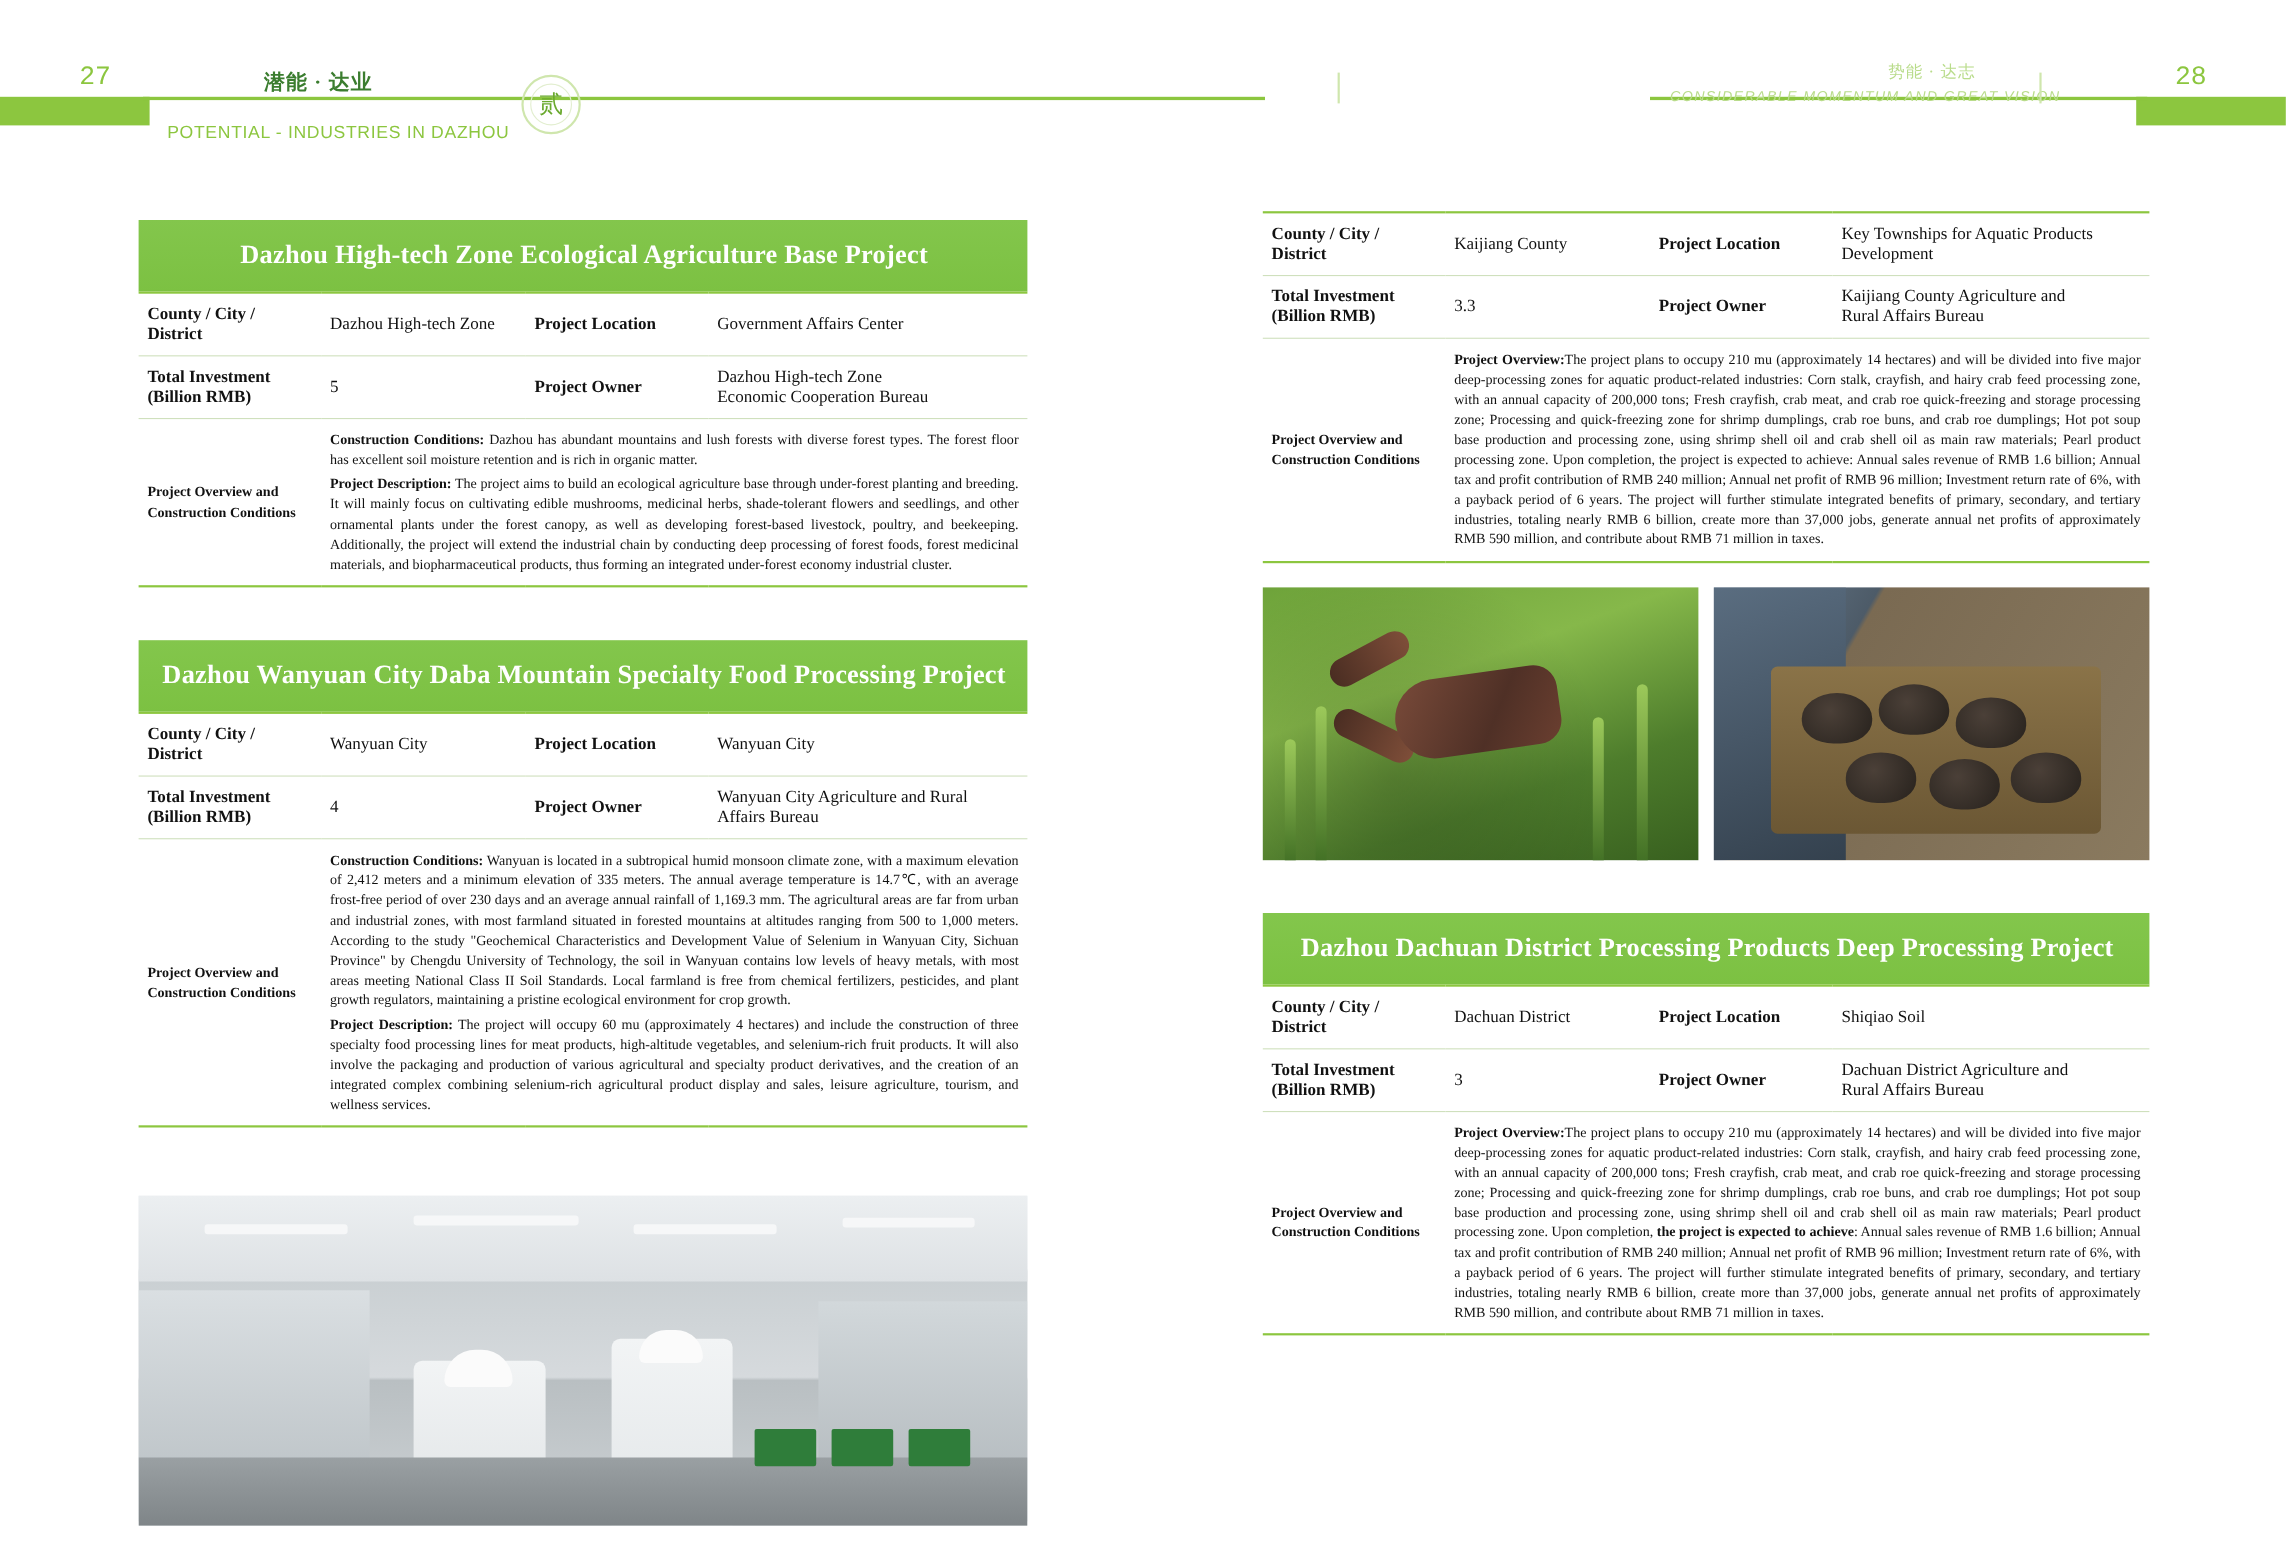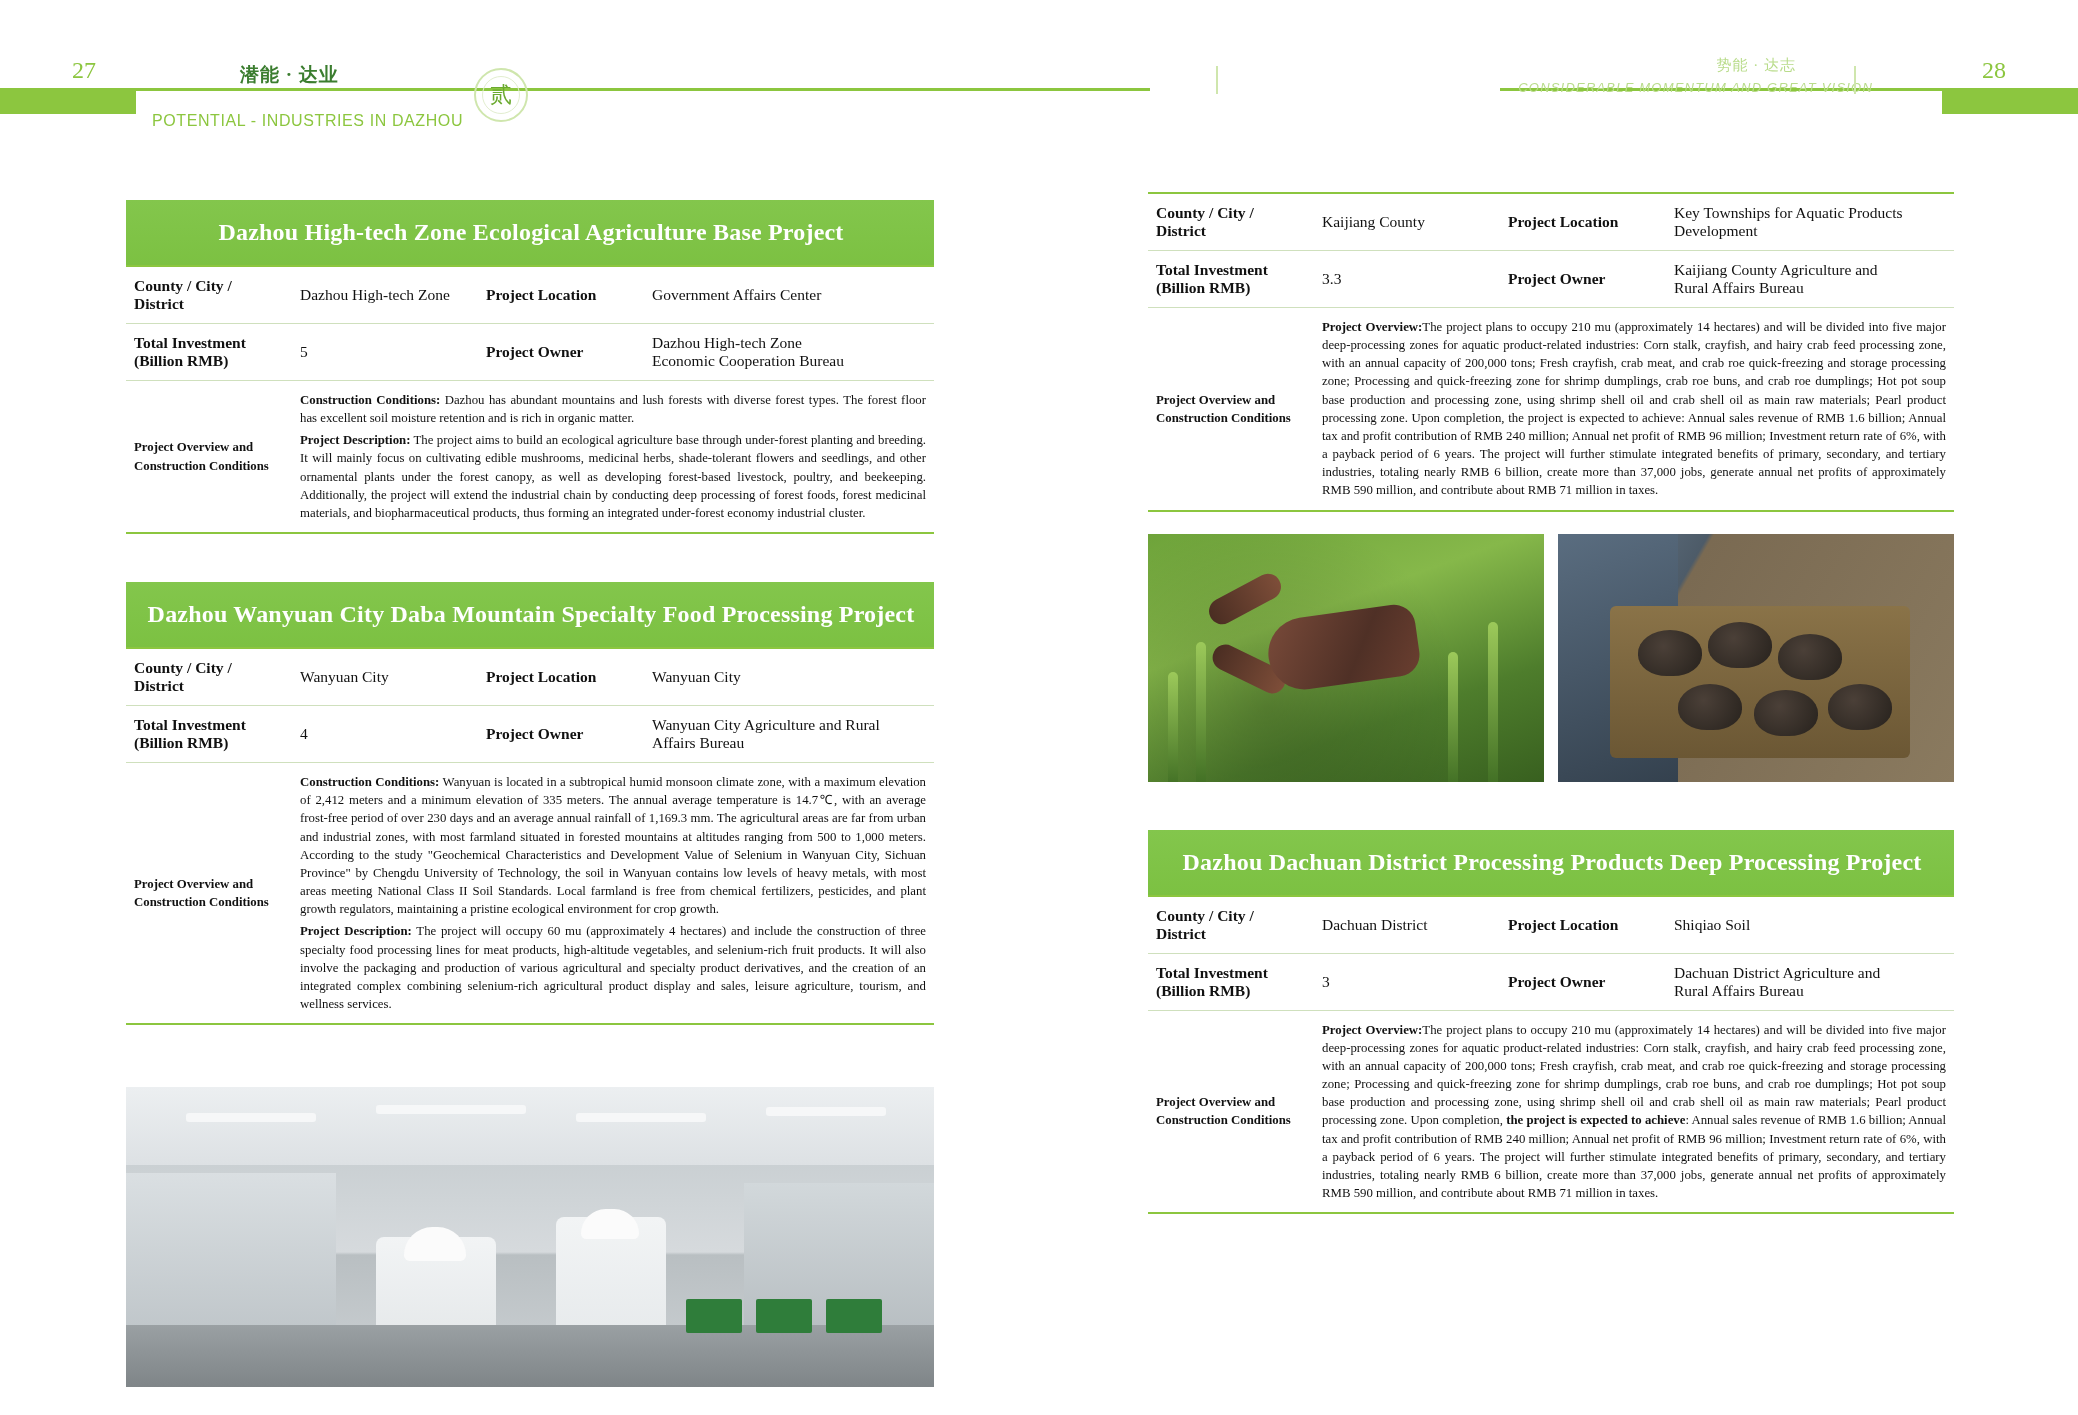--- a/index.html
+++ b/index.html
@@ -42,21 +42,21 @@
   }
   .rule-right {
     position: absolute;
     left: 1500px; top: 88px;
     width: 452px; height: 3px;
     background: #8cc63f;
   }
   .page-num {
     position: absolute;
     top: 57px;
-    font-family: Liberation Serif, serif;
+    font-family: Liberation Mono, monospace;
     font-size: 24px;
     color: #8cc63f;
   }
   .page-num.left { left: 72px; }
   .page-num.right { right: 72px; }
 
   .hdr-cn-left {
     position: absolute;
     left: 240px; top: 62px;
     font-size: 19px;

